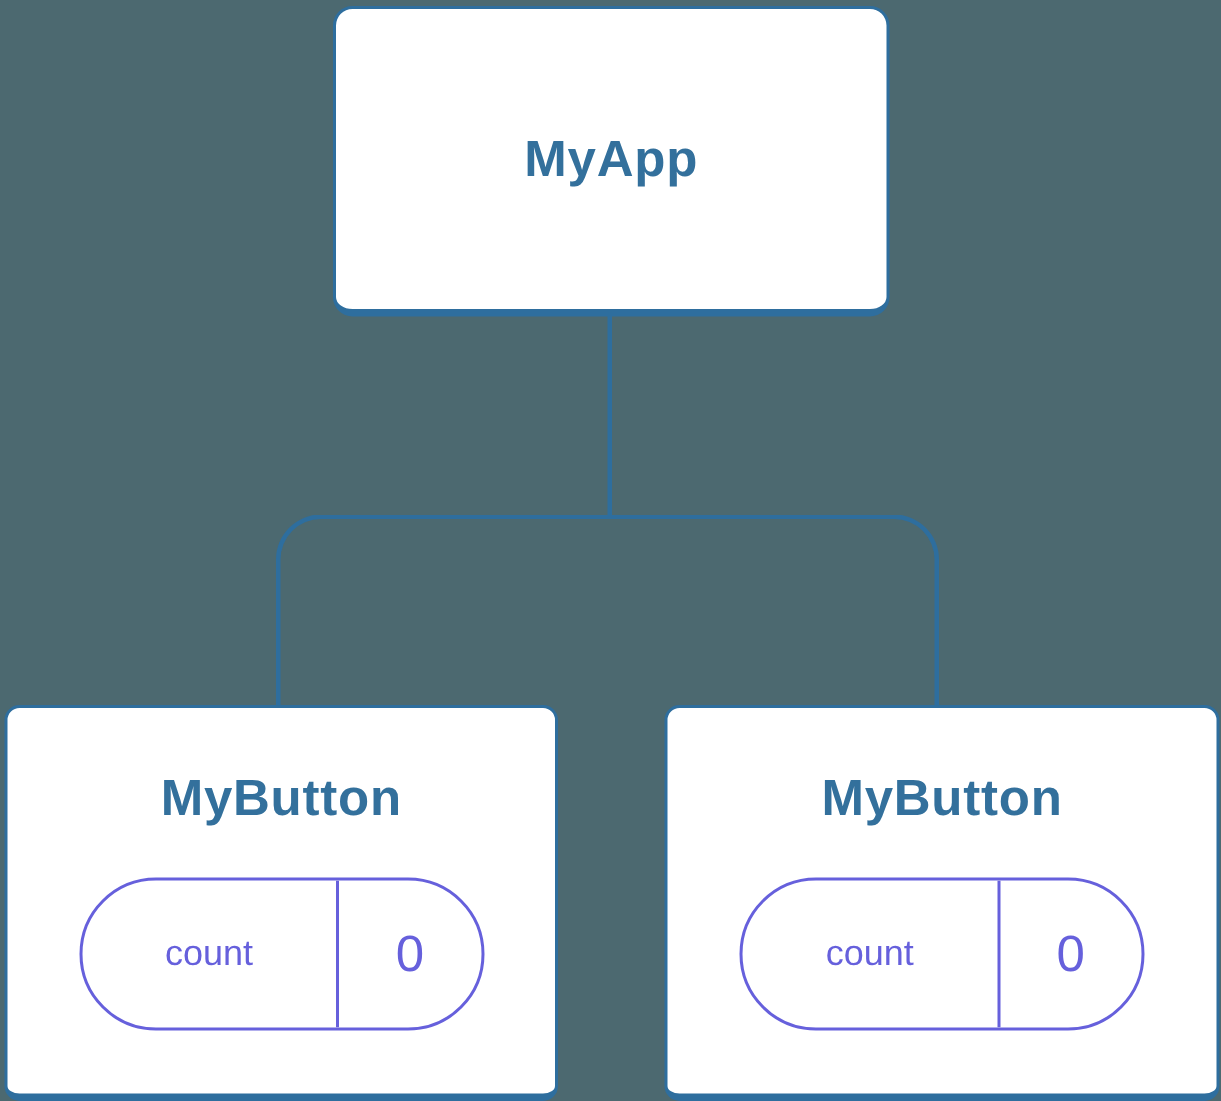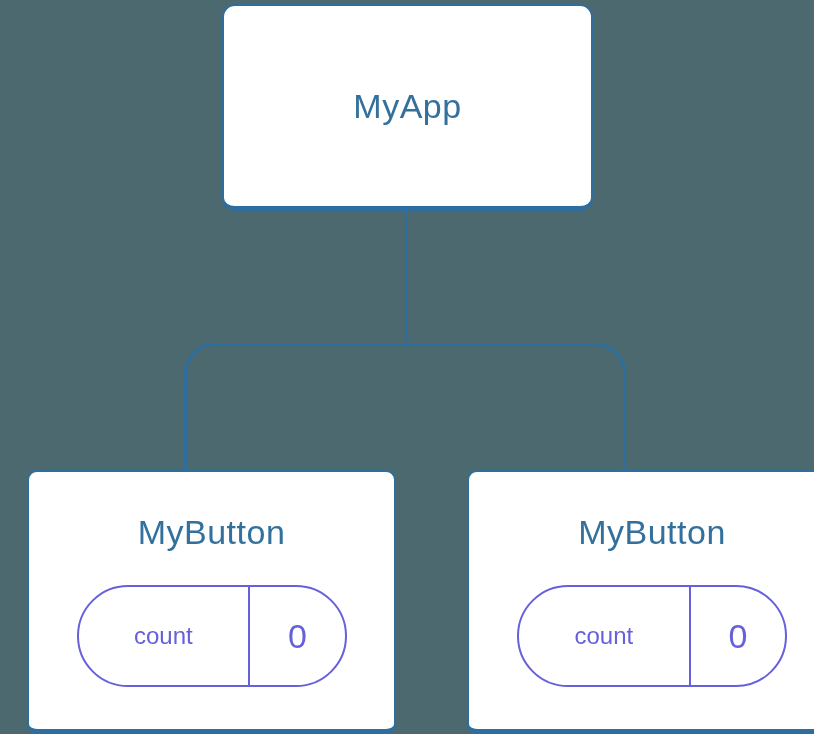--- a/index.html
+++ b/index.html
@@ -20,25 +20,25 @@
     border-bottom-width: 5px;
     border-radius: 13px;
     display: flex;
     flex-direction: column;
     align-items: center;
     justify-content: center;
   }
   .node-root  { left: 222px; top: 4px;   width: 371px; height: 207px; }
   .node-child-left  { left: 3px;   top: 470px; width: 369px; height: 264px; border-radius: 10px; }
   .node-child-right { left: 443px; top: 470px; width: 370px; height: 264px; border-radius: 10px; }
-  .node-child-left, .node-child-right { gap: 36px; margin-left: 24px; }
+  .node-child-left, .node-child-right { gap: 36px; }
 
   .node-title {
     font-size: 34px;
-    font-weight: 400;
+    font-weight: 700;
     letter-spacing: 0.5px;
     color: #33709C;
     line-height: 1;
   }
 
   
   .connector-stem {
     position: absolute;
     left: 405px; top: 209px;
     width: 3px; height: 136px;

